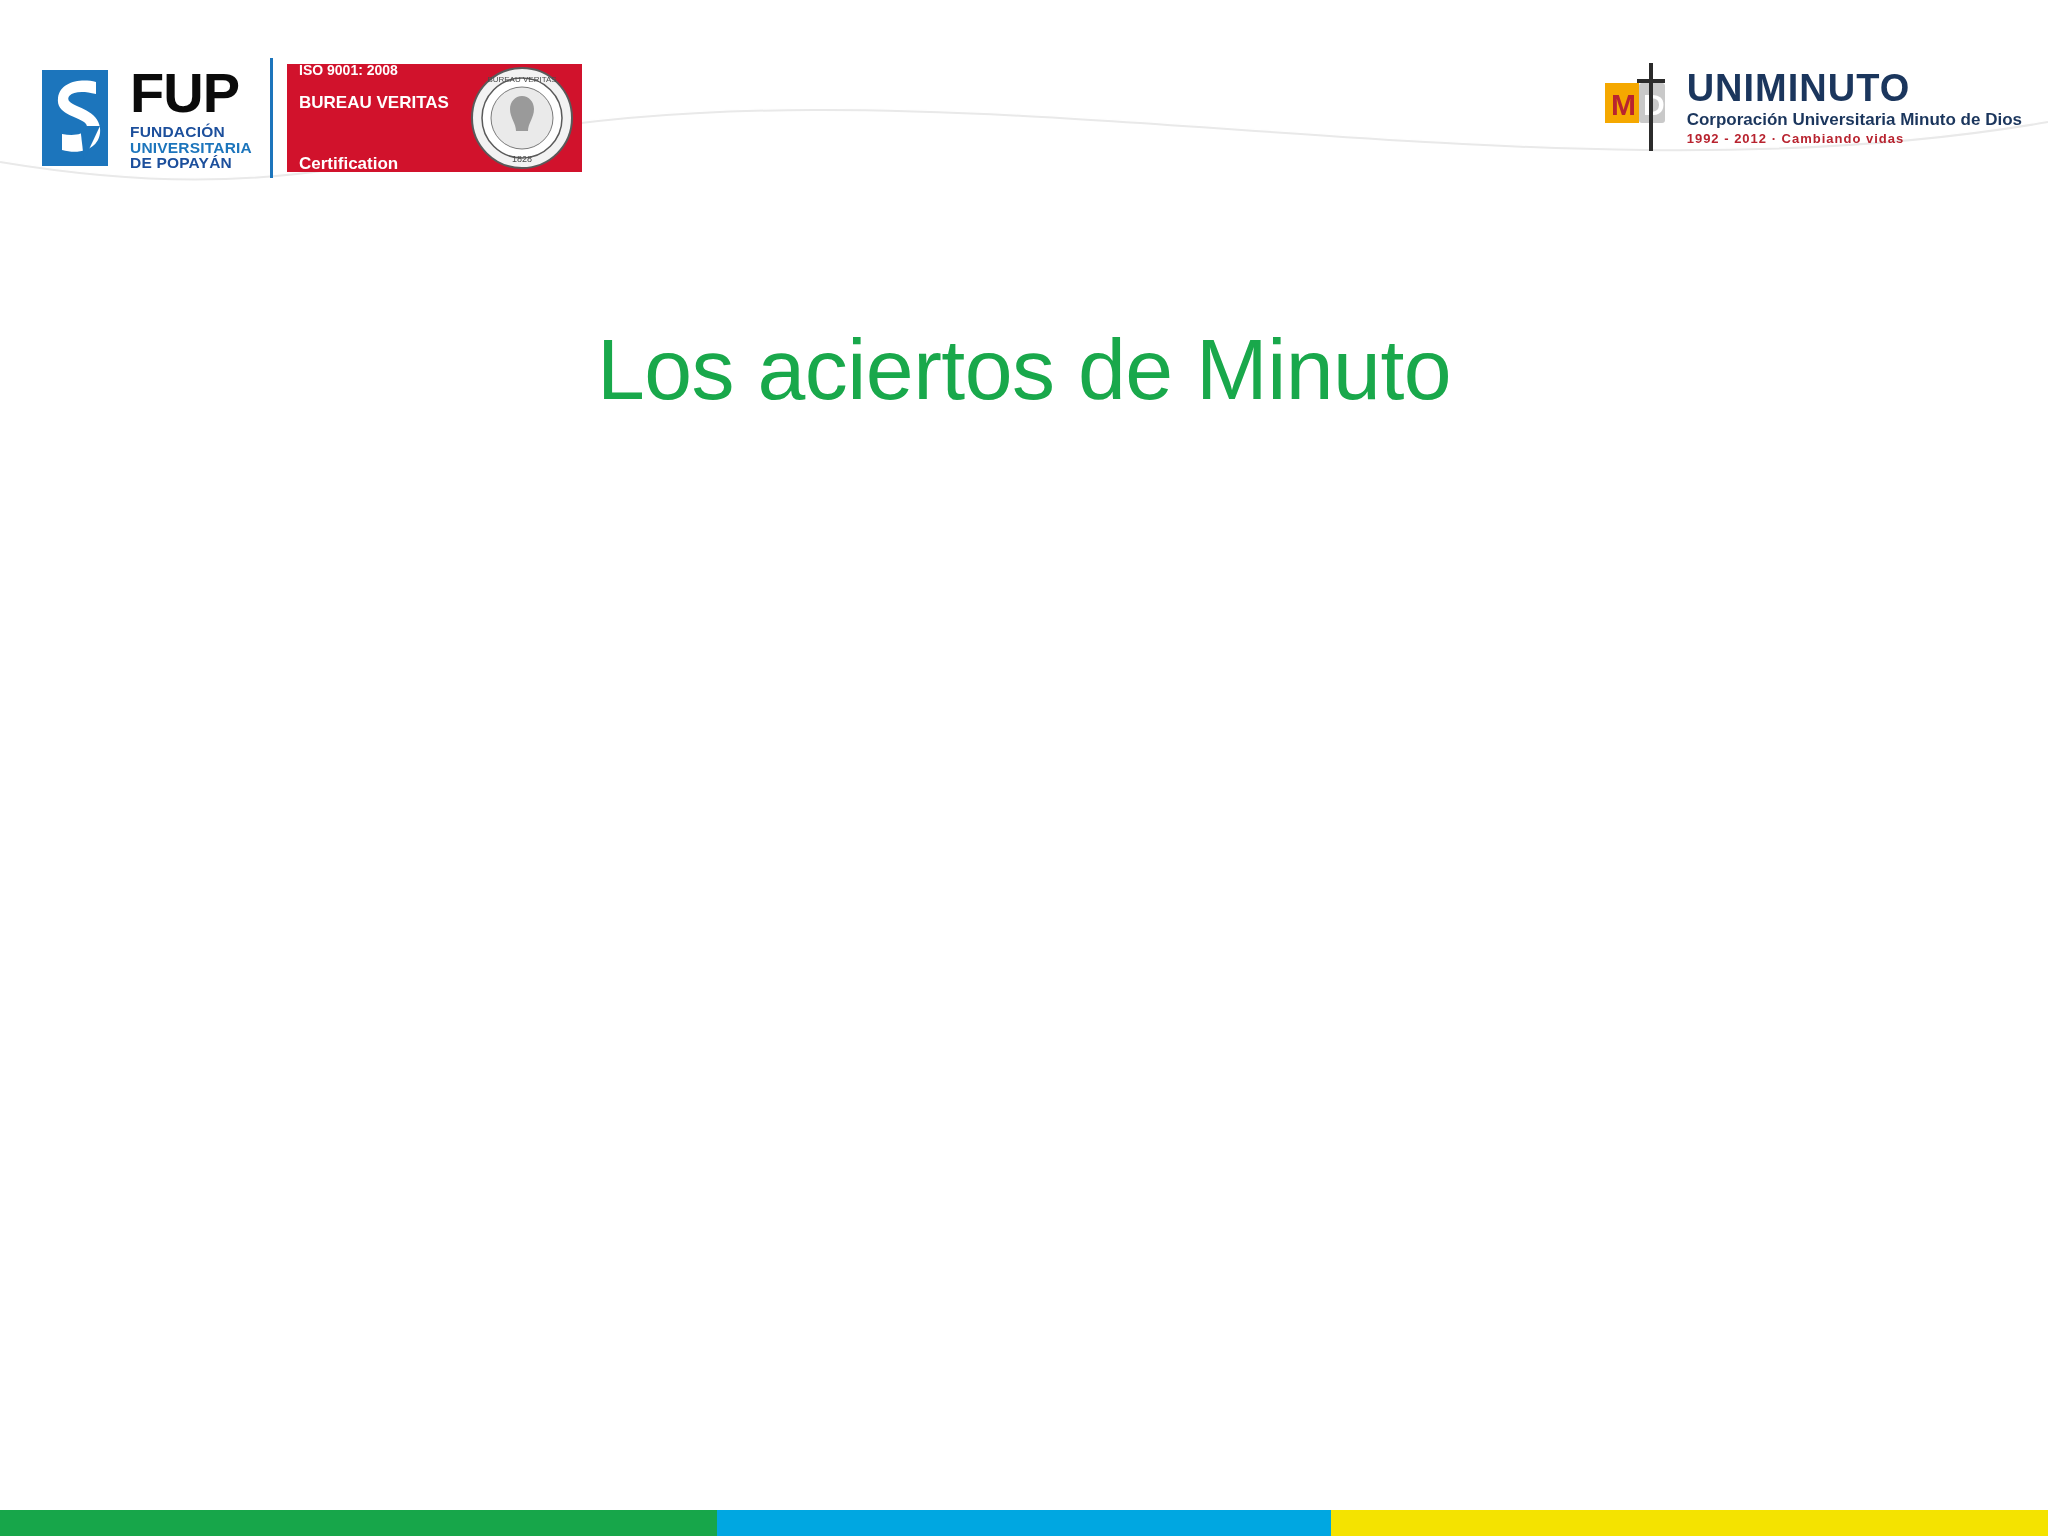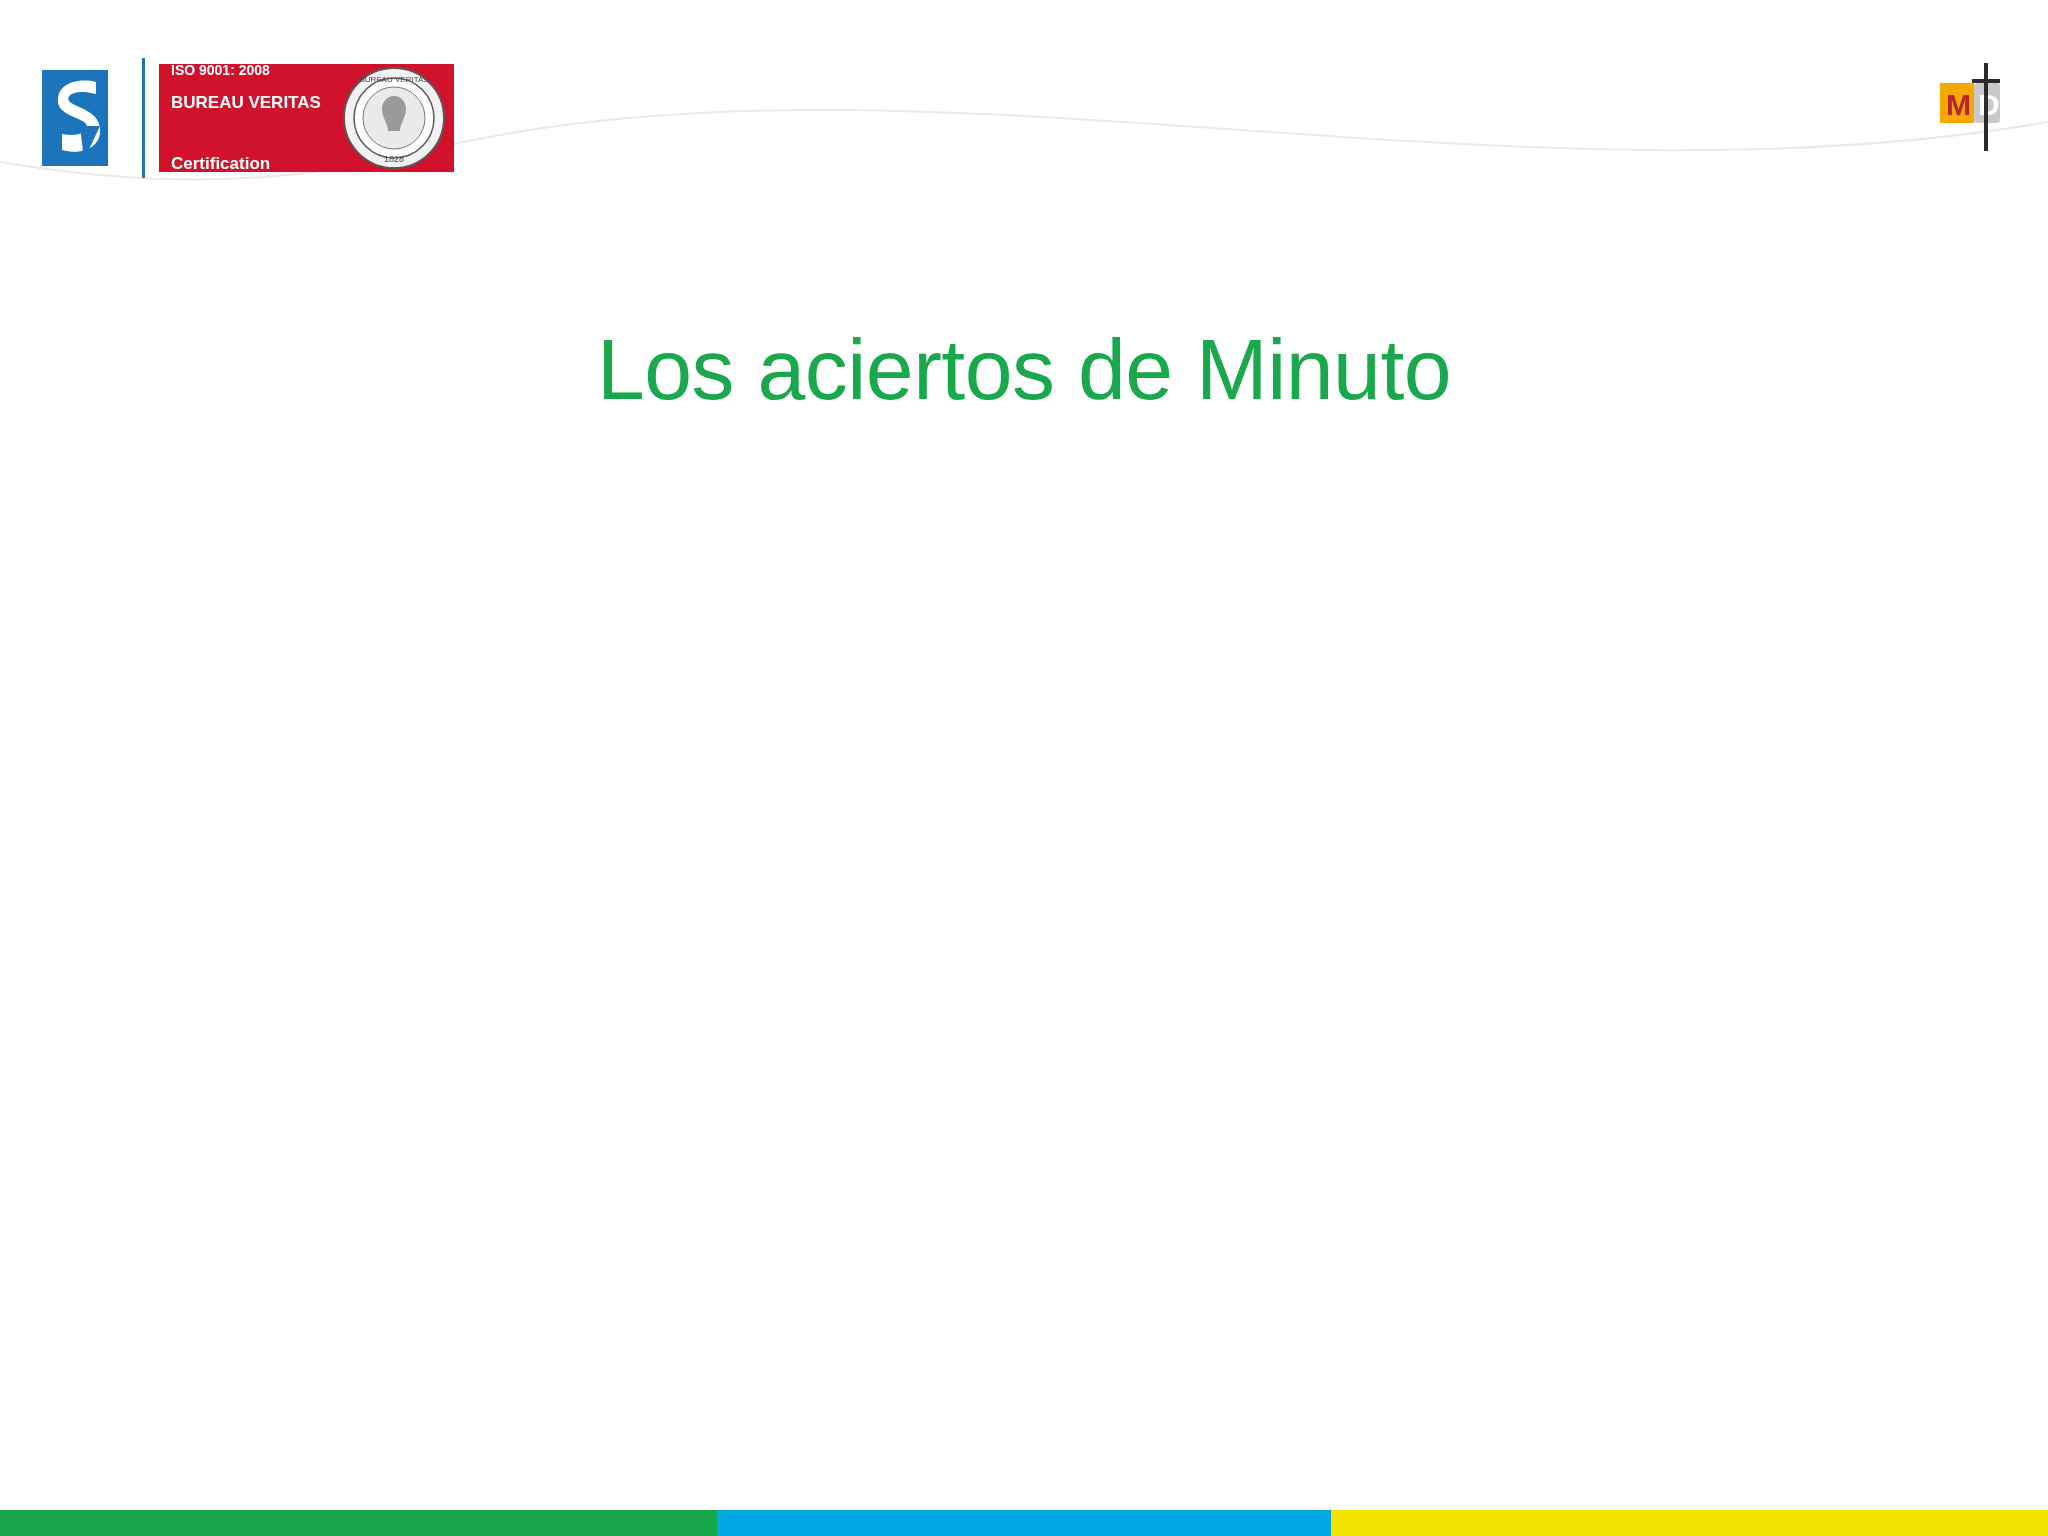--- a/index.html
+++ b/index.html
@@ -245,20 +245,26 @@
       <path d="M0,162 C120,182 260,192 420,152 C900,32 1500,217 2048,122" fill="none" stroke="#e9e9e9" stroke-width="2"></path>
     </svg>
 
     <div class="fup-logo">
       <div class="fup-mark">
         <div class="blue-block"></div>
         <svg class="white-s" viewBox="0 0 52 84">
           <path d="M46,6 C30,2 10,6 8,22 C6,38 26,40 34,46 C42,52 34,62 12,58 L12,74 C34,80 52,70 50,52 C48,34 26,32 20,26 C14,20 24,12 46,18 Z" fill="#ffffff"></path>
           <path d="M30,50 L50,50 L34,84 Z" fill="#1c75bc"></path>
         </svg>
+      </div>
+      <div class="fup-text">
+        <span class="fup-big">FUP</span>
+        <span class="fup-sub1">FUNDACIÓN</span>
+        <span class="fup-sub2">UNIVERSITARIA</span>
+        <span class="fup-sub3">DE POPAYÁN</span>
       </div>
 
       <div class="fup-divider"></div>
 
       <div class="bv-badge">
         <div class="bv-textblock">
           <span class="bv-iso">ISO 9001: 2008</span>
           <span class="bv-name">BUREAU VERITAS</span>
           <span class="bv-cert">Certification</span>
         </div>
@@ -275,20 +281,25 @@
 
     <div class="uniminuto">
       <svg class="um-mark" viewBox="0 0 74 92">
         <rect x="0" y="22" width="34" height="40" fill="#f5a800"></rect>
         <text x="6" y="54" font-size="30" font-weight="bold" fill="#b8232f" font-family="Liberation Sans, sans-serif">M</text>
         <rect x="34" y="22" width="26" height="40" rx="3" fill="#c9c9c9"></rect>
         <text x="38" y="54" font-size="30" font-weight="bold" fill="#ffffff" font-family="Liberation Sans, sans-serif">D</text>
         <rect x="44" y="2" width="4" height="88" fill="#2b2b2b"></rect>
         <rect x="32" y="18" width="28" height="4" fill="#2b2b2b"></rect>
       </svg>
+      <div class="um-text">
+        <span class="um-title">UNIMINUTO</span>
+        <span class="um-sub">Corporación Universitaria Minuto de Dios</span>
+        <span class="um-years">1992 - 2012  ·  Cambiando vidas</span>
+      </div>
     </div>
   </div>
 
   <div class="slide-title">Los aciertos de Minuto</div>
 
   <div class="body-block">
   </div>
 
   <div class="footer-bar">
     <div class="fb-seg fb-green"></div>

